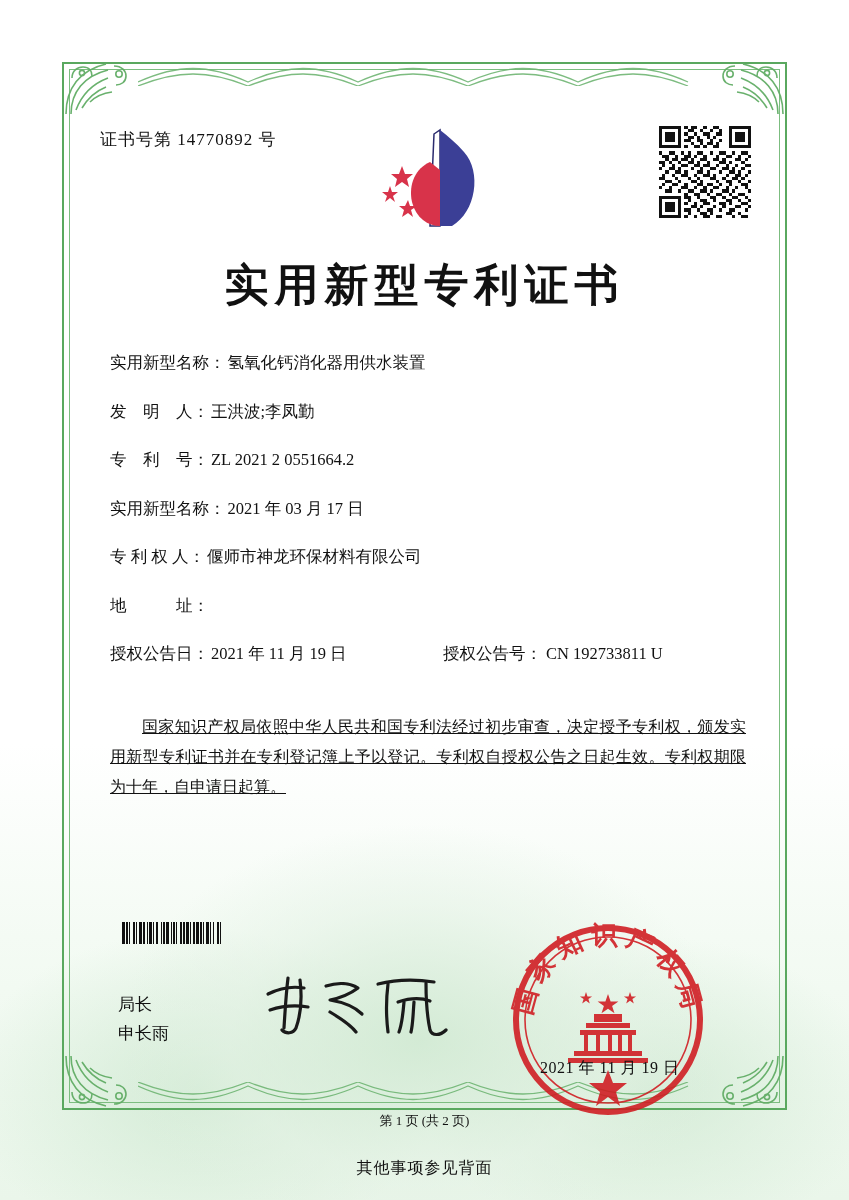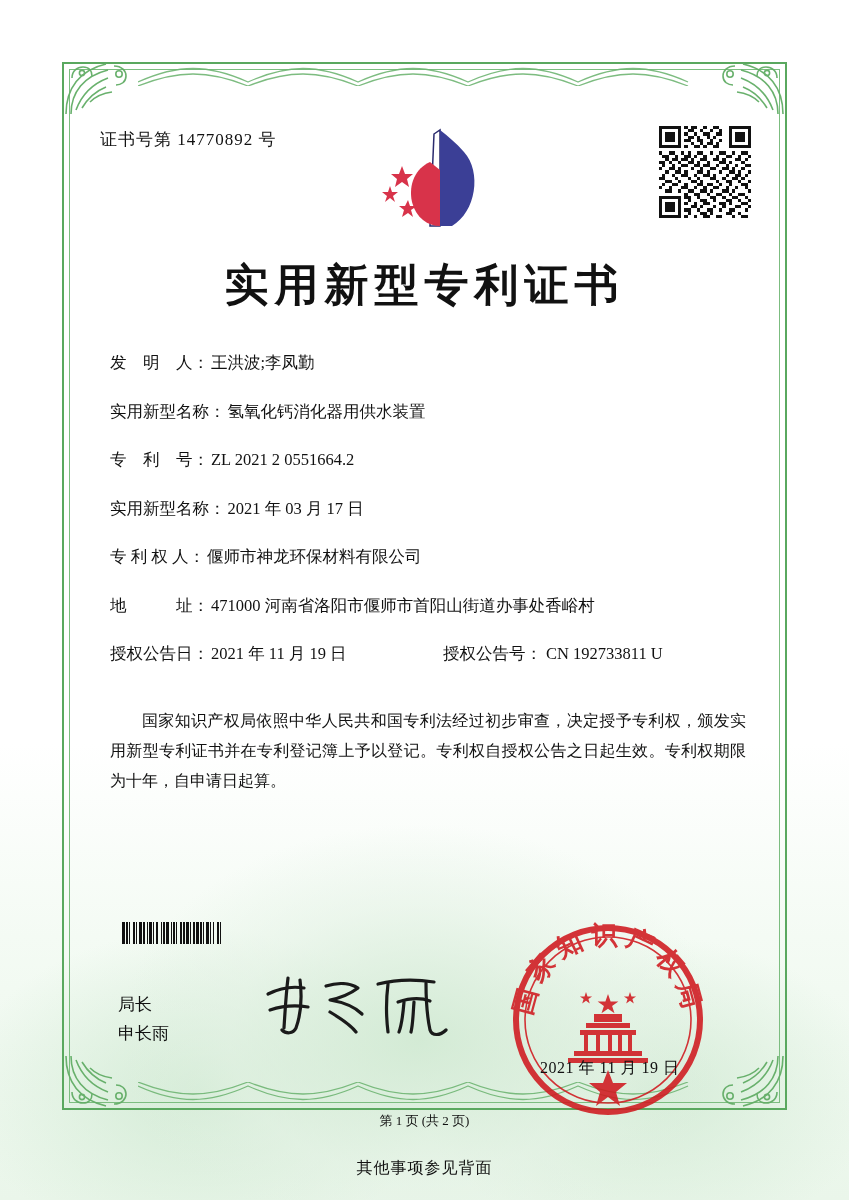--- a/index.html
+++ b/index.html
@@ -138,22 +138,23 @@
   
   .paragraphs {
     position: absolute;
     left: 110px; top: 706px;
     width: 636px;
     font-size: 16px;
     line-height: 30px;
     text-align: justify;
   }
   .paragraphs p {
-    margin: 0 0 2px 0;
+    margin: 6px 0 2px 0;
     text-indent: 32px;
+    text-decoration: underline;
   }
 
   
   .barcode {
     position: absolute;
     left: 122px; top: 922px;
     width: 216px; height: 22px;
     overflow: hidden;
     display: flex;
     align-items: stretch;
@@ -514,47 +515,46 @@
           <rect x="26" y="28" width="2" height="1"></rect>
       </g>
     </svg>
   </div>
 
   <div class="main-title">实用新型专利证书</div>
 
   <div class="fields">
 
     <div class="field-row">
+      <span class="field-label">实用新型名称：</span>
+      <span class="field-value">氢氧化钙消化器用供水装置</span>
+    </div>
+
+    <div class="field-row">
       <span class="field-label">发　明　人：</span>
       <span class="field-value">王洪波;李凤勤</span>
-    </div>
-
-    <div class="field-row">
-      <span class="field-label">实用新型名称：</span>
-      <span class="field-value">氢氧化钙消化器用供水装置</span>
     </div>
 
     <div class="field-row">
       <span class="field-label">专　利　号：</span>
       <span class="field-value">ZL 2021 2 0551664.2</span>
     </div>
 
     <div class="field-row">
       <span class="field-label">实用新型名称：</span>
       <span class="field-value">2021 年 03 月 17 日</span>
     </div>
 
     <div class="field-row">
       <span class="field-label">专 利 权 人：</span>
       <span class="field-value">偃师市神龙环保材料有限公司</span>
     </div>
 
     <div class="field-row">
       <span class="field-label">地　　　址：</span>
-      <span class="field-value">471000 河南省洛阳市偃师市首阳山街道办事处香峪村</span>
     </div>
 
     <div class="field-row dual">
       <span class="field-label">授权公告日：</span>
       <span class="field-value">2021 年 11 月 19 日</span>
       <span class="field-label2">授权公告号：</span>
       <span class="field-value2">CN 192733811 U</span>
     </div>
   </div>
 

